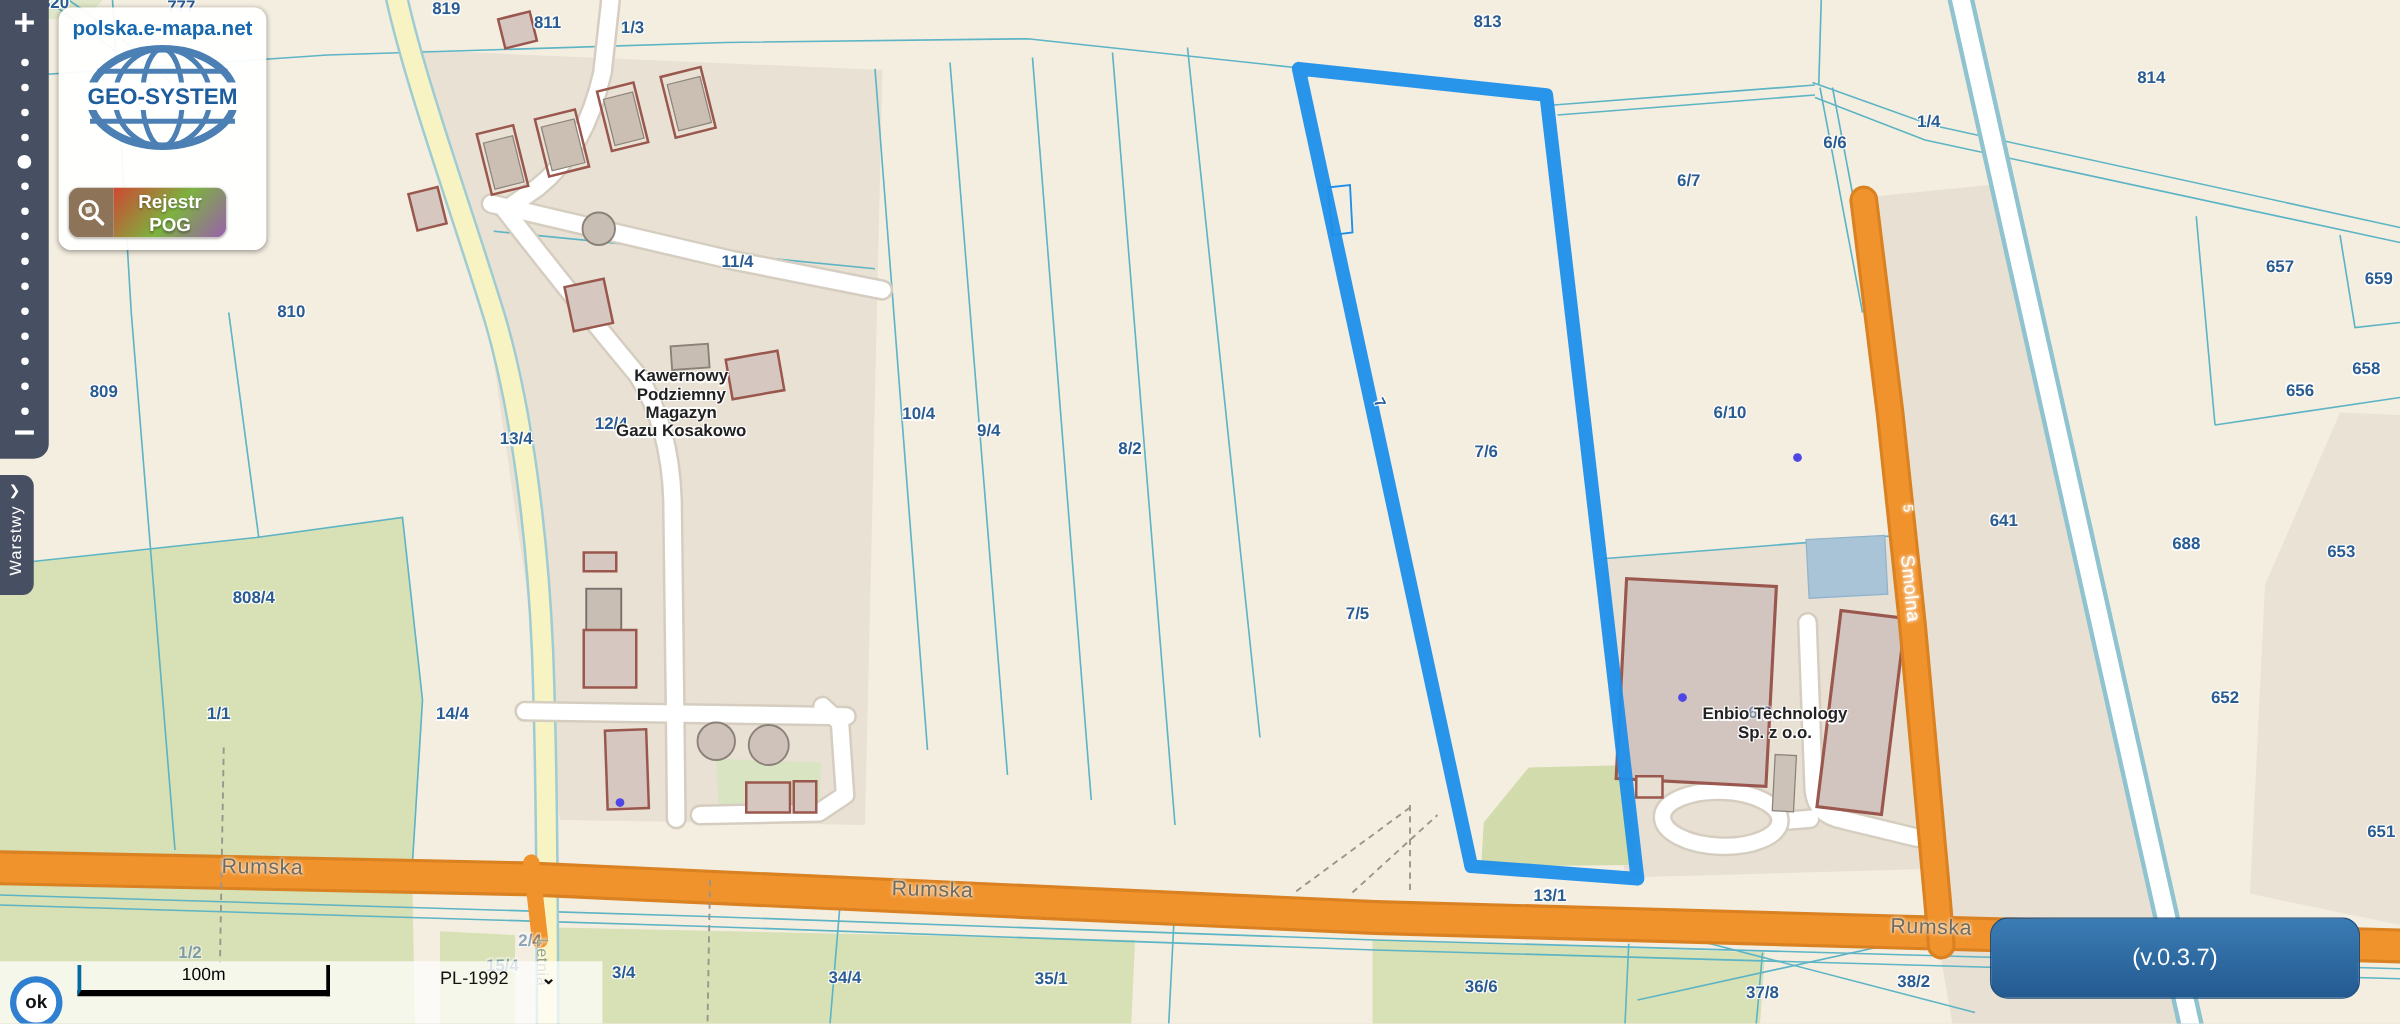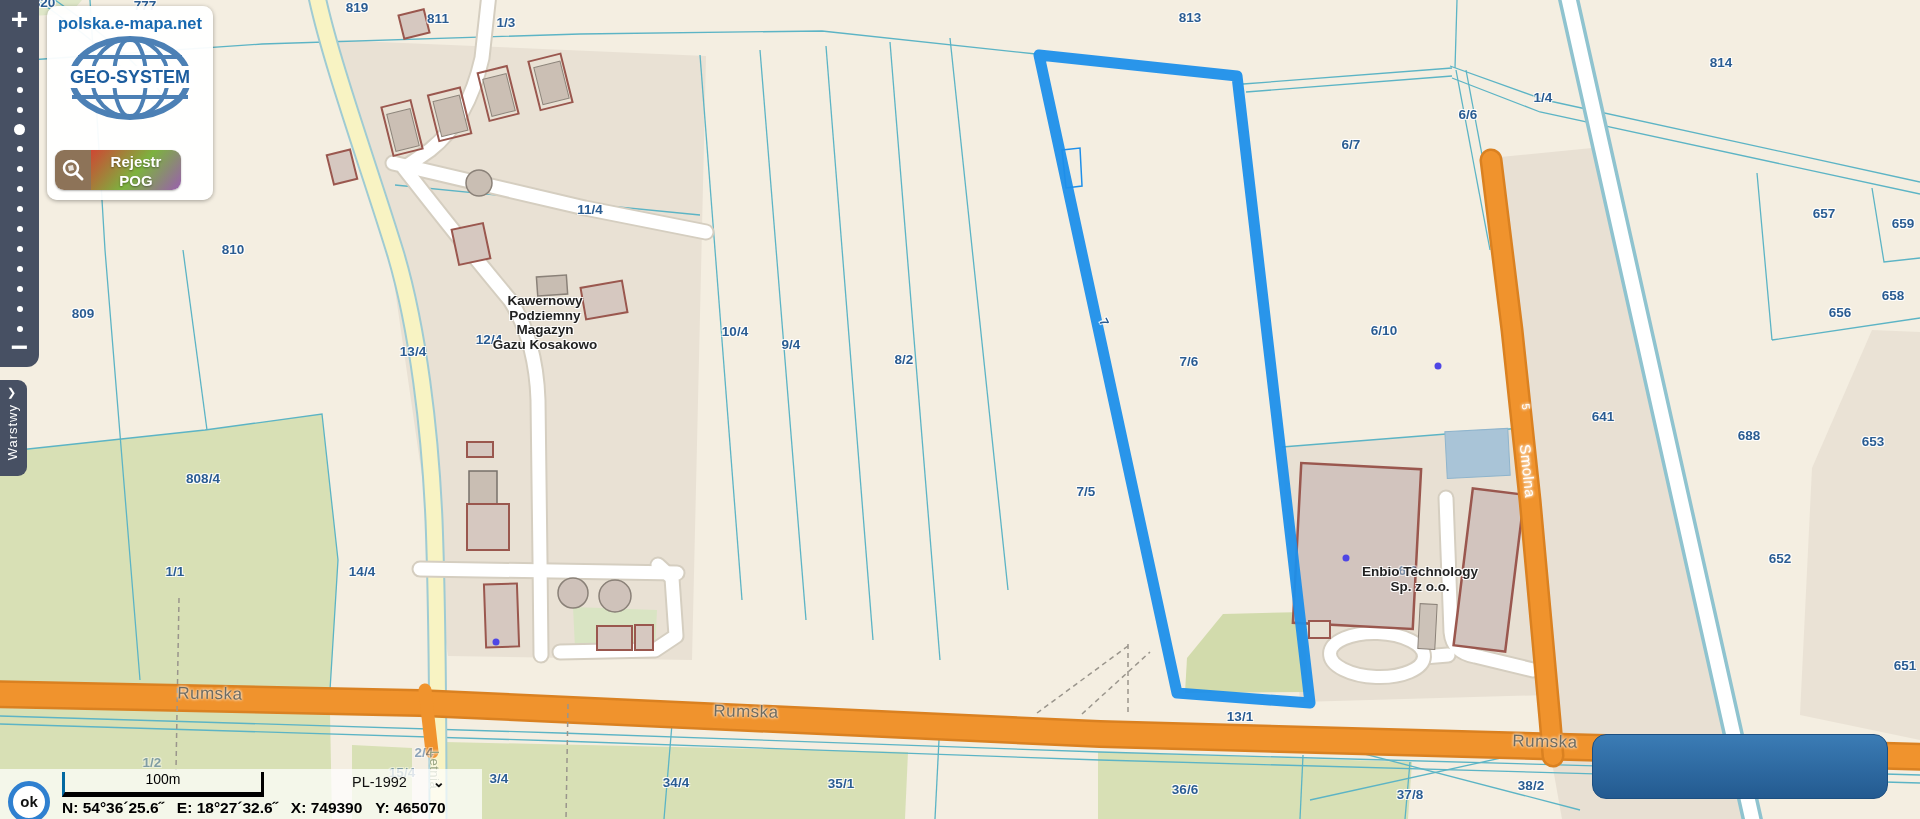--- a/index.html
+++ b/index.html
@@ -337,20 +337,18 @@
   </div>
 
   <div id="statusbar"></div>
   <div id="okbtn">ok</div>
   <div id="scalebox">
     <span>100m</span>
   </div>
   <div id="crsbox">
     <span>PL-1992</span><span class="ar">⌄</span>
   </div>
-  <div id="coords">
-    <span>N: 54°36´25.6˝</span><span>E: 18°27´32.6˝</span><span>X: 749390</span><span>Y: 465070</span>
-  </div>
 
   <div id="assistant">
+    <div>(v.0.3.7)</div>
   </div>
 
 </div>
 
 </body></html>

